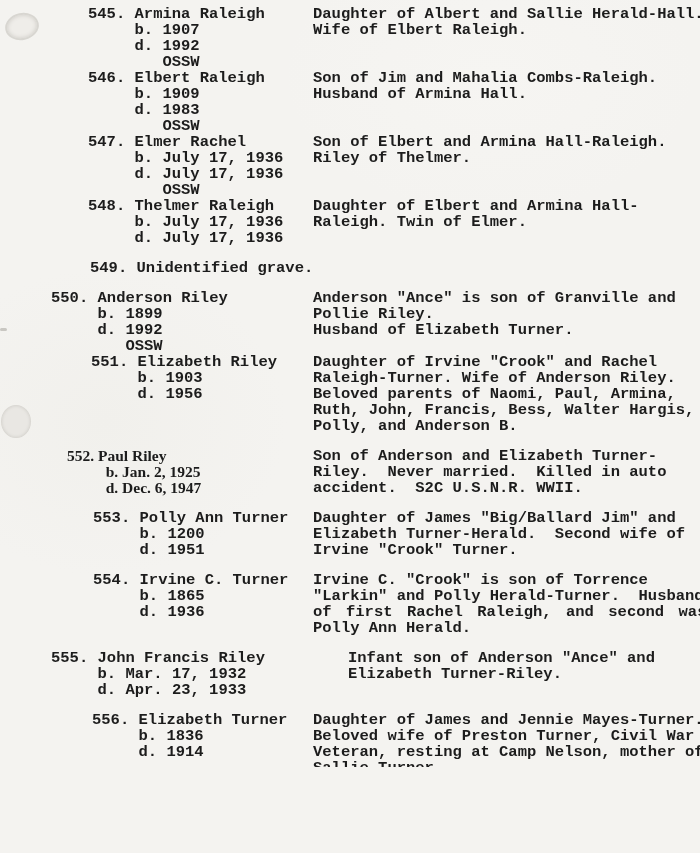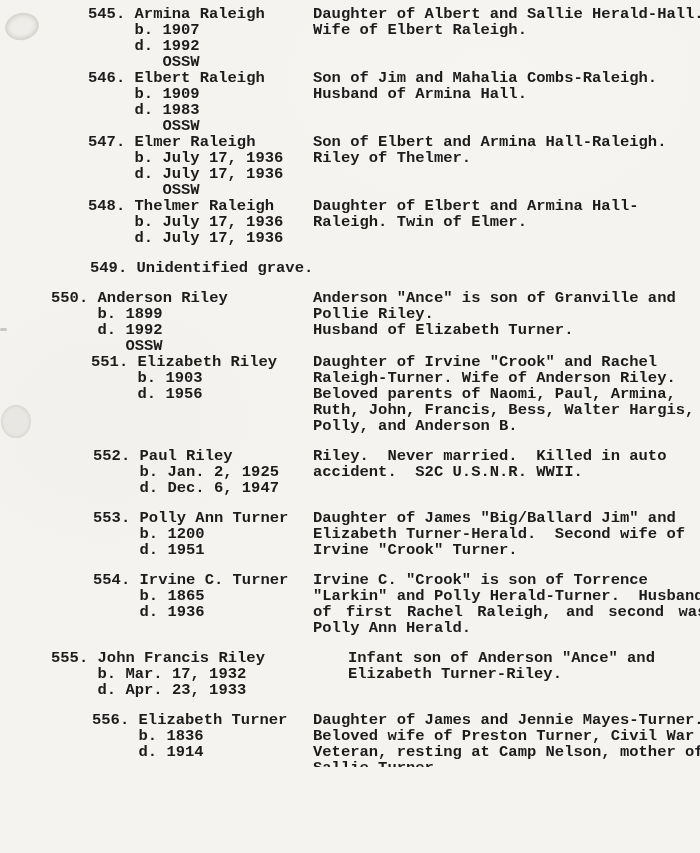--- a/index.html
+++ b/index.html
@@ -124,21 +124,21 @@
           <div class="line date-line">d. 1983</div>
           <div class="line ossw-line">OSSW</div>
         </div>
         <div class="desc">
           <div class="line">Son of Jim and Mahalia Combs-Raleigh.</div>
           <div class="line">Husband of Armina Hall.</div>
         </div>
       </div>
       <div class="entry">
         <div class="left">
-          <div class="line name-line"><span class="num">547.</span> <span>Elmer Raleigh</span></div>
+          <div class="line name-line"><span class="num">547.</span> <span>Elmer Rachel</span></div>
           <div class="line date-line">b. July 17, 1936</div>
           <div class="line date-line">d. July 17, 1936</div>
           <div class="line ossw-line">OSSW</div>
         </div>
         <div class="desc">
           <div class="line">Son of Elbert and Armina Hall-Raleigh.</div>
           <div class="line">Riley of Thelmer.</div>
         </div>
       </div>
       <div class="entry">
@@ -178,26 +178,27 @@
         </div>
         <div class="desc">
           <div class="line">Daughter of Irvine "Crook" and Rachel</div>
           <div class="line">Raleigh-Turner. Wife of Anderson Riley.</div>
           <div class="line">Beloved parents of Naomi, Paul, Armina,</div>
           <div class="line">Ruth, John, Francis, Bess, Walter Hargis,</div>
           <div class="line">Polly, and Anderson B.</div>
         </div>
       </div>
       <div class="entry gap">
-        <div class="left" style="padding-left: 93px;">
+        <div class="left" style="padding-left: 67px; font-family: Liberation Serif, serif;">
           <div class="line name-line"><span class="num">552.</span> <span>Paul Riley</span></div>
           <div class="line date-line">b. Jan. 2, 1925</div>
           <div class="line date-line">d. Dec. 6, 1947</div>
         </div>
         <div class="desc">
+          <div class="line">Son of Anderson and Elizabeth Turner-</div>
           <div class="line">Riley.  Never married.  Killed in auto</div>
           <div class="line">accident.  S2C U.S.N.R. WWII.</div>
         </div>
       </div>
       <div class="entry gap">
         <div class="left" style="padding-left: 93px;">
           <div class="line name-line"><span class="num">553.</span> <span>Polly Ann Turner</span></div>
           <div class="line date-line">b. 1200</div>
           <div class="line date-line">d. 1951</div>
         </div>

